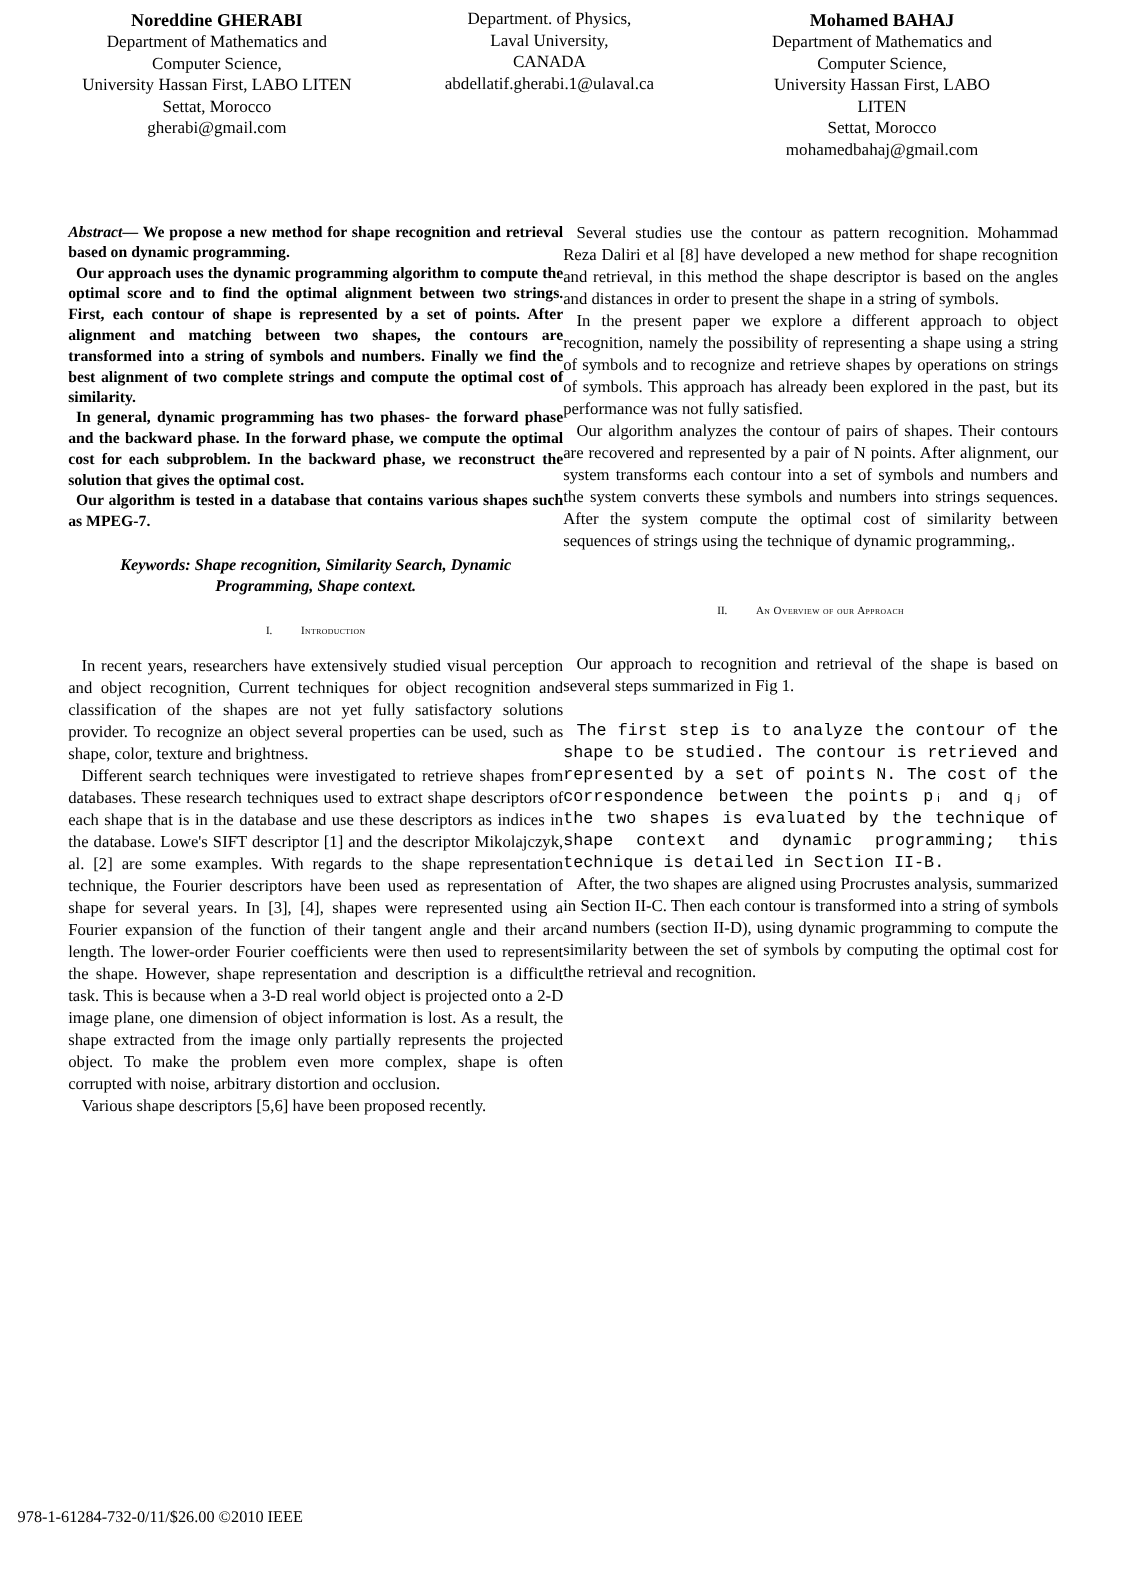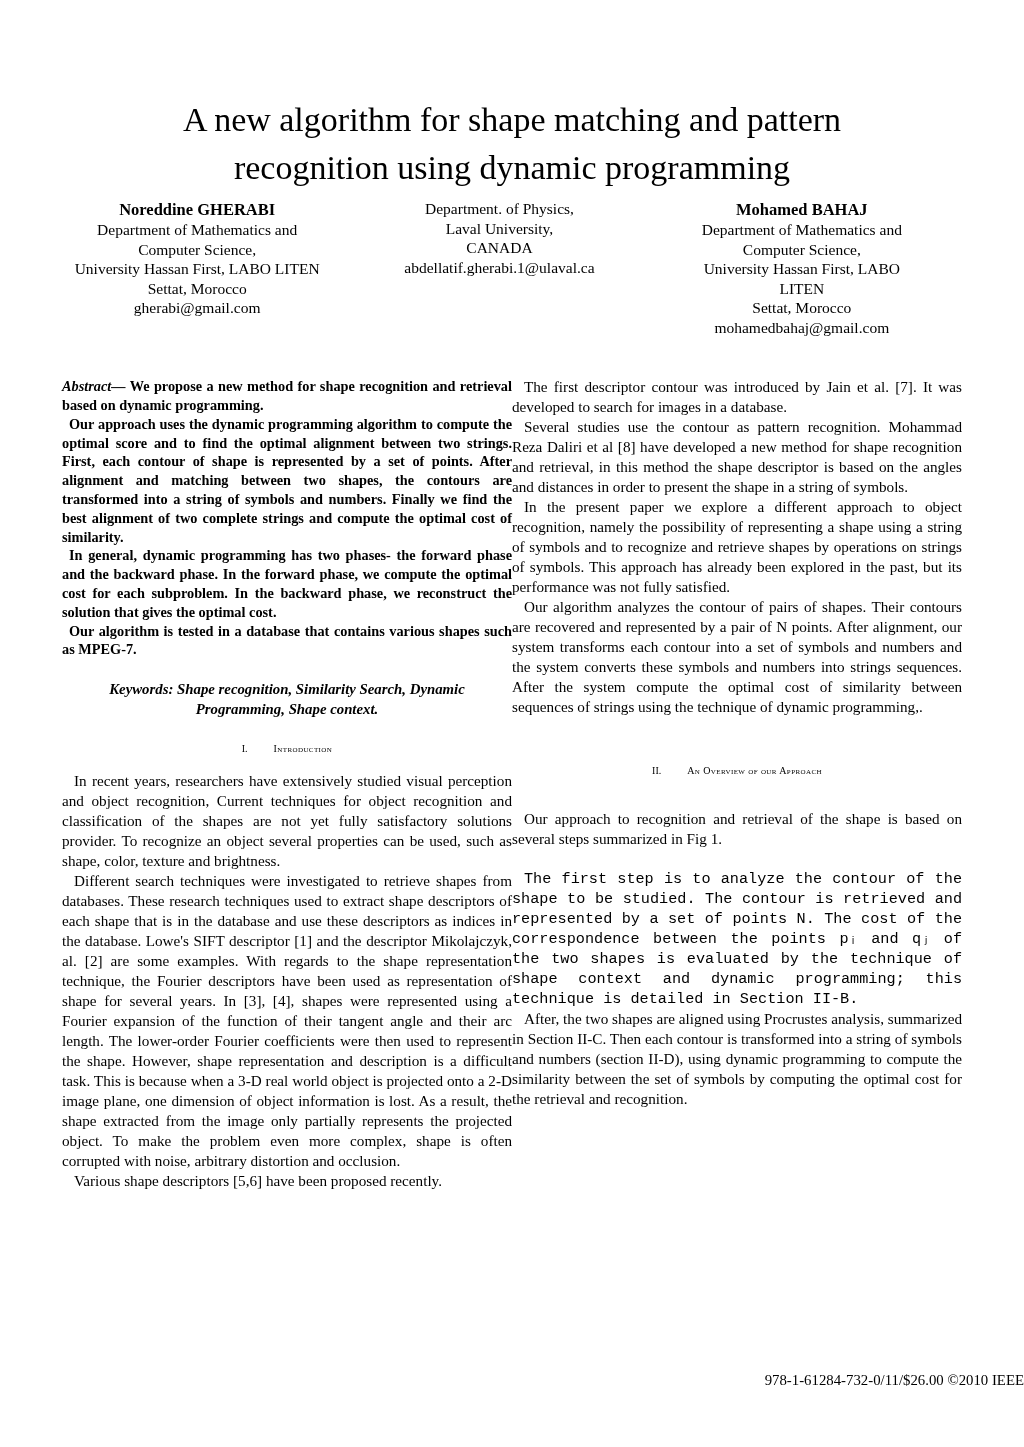--- a/index.html
+++ b/index.html
@@ -42,21 +42,21 @@
     line-height: 21px;
   }
   .author-affiliation {
     font-size: 15.5px;
     line-height: 19.5px;
     white-space: pre-line;
   }
   .columns {
     display: flex;
     padding: 0 62px;
-    margin-top: 40px;
+    margin-top: 56px;
     text-align: justify;
   }
   .col {
     flex: 1 1 0;
     min-width: 0;
     font-size: 15.2px;
     line-height: 20px;
   }
   .para {
     margin: 0;
@@ -101,31 +101,29 @@
   }
   .gap-top {
     margin-top: 20px;
     font-family: Liberation Mono, monospace;
   }
   .footer-line {
     position: absolute;
     left: 16px;
     right: 0;
     bottom: 58px;
-    text-align: right;
+    text-align: left;
     font-size: 14.8px;
   }
 </style>
 </head>
 <body>
 
 <div class="page">
 
-  <div class="paper-title">A new algorithm for shape matching and pattern
-recognition using dynamic programming</div>
 
   <div class="authors-row">
     <div class="author-block">
       <div class="author-name">Noreddine GHERABI</div>
       <div class="author-affiliation">Department of Mathematics and
 Computer Science,
 University Hassan First,  LABO LITEN
 Settat, Morocco
 gherabi@gmail.com</div>
     </div>
@@ -161,21 +159,20 @@
       <div class="section-heading">
         <span class="sec-num">I.</span><span class="sec-title">Introduction</span>
       </div>
 
       <p class="para">In recent years, researchers have extensively studied visual perception and object recognition, Current techniques for object recognition and classification of the shapes are not yet fully satisfactory solutions provider. To recognize an object several properties can be used, such as shape, color, texture and brightness.</p>
       <p class="para">Different search techniques were investigated to retrieve shapes from databases. These research techniques used to extract shape descriptors of each shape that is in the database and use these descriptors as indices in the database. Lowe's SIFT descriptor [1] and the descriptor Mikolajczyk, al. [2] are some examples. With regards to the shape representation technique, the Fourier descriptors have been used as representation of shape for several years. In [3], [4], shapes were represented using a Fourier expansion of the function of their tangent angle and their arc length. The lower-order Fourier coefficients were then used to represent the shape. However, shape representation and description is a difficult task. This is because when a 3-D real world object is projected onto a 2-D image plane, one dimension of object information is lost. As a result, the shape extracted from the image only partially represents the projected object. To make the problem even more complex, shape is often corrupted with noise, arbitrary distortion and occlusion.</p>
       <p class="para">Various shape descriptors [5,6] have been proposed recently.</p>
     </div>
 
     <div class="col">
-      <p class="para">The first descriptor contour was introduced by Jain et al. [7]. It was developed to search for images in a database.</p>
       <p class="para">Several studies use the contour as pattern recognition. Mohammad Reza Daliri et al [8] have developed a new method for shape recognition and retrieval, in this method the shape descriptor is based on the angles and distances in order to present the shape in a string of symbols.</p>
       <p class="para">In the present paper we explore a different approach to object recognition, namely the possibility of representing a shape using a string of symbols and to recognize and retrieve shapes by operations on strings of symbols. This approach has already been explored in the past, but its performance was not fully satisfied.</p>
       <p class="para">Our algorithm analyzes the contour of pairs of shapes. Their contours are recovered and represented by a pair of N points. After alignment, our system transforms each contour into a set of symbols and numbers and the system converts these symbols and numbers into strings sequences. After the system compute the optimal cost of similarity between sequences of strings using the technique of dynamic programming,.</p>
 
       <div class="section-heading second">
         <span class="sec-num">II.</span><span class="sec-title">An Overview of our Approach</span>
       </div>
 
       <p class="para">Our approach to recognition and retrieval of the shape is based on several steps summarized in Fig 1.</p>
       <p class="para gap-top">The first step is to analyze the contour of the shape to be studied. The contour is retrieved and represented by a set of points N. The cost of the correspondence between the points pᵢ and qⱼ of the two shapes is evaluated by the technique of shape context and dynamic programming; this technique is detailed in Section II-B.</p>

